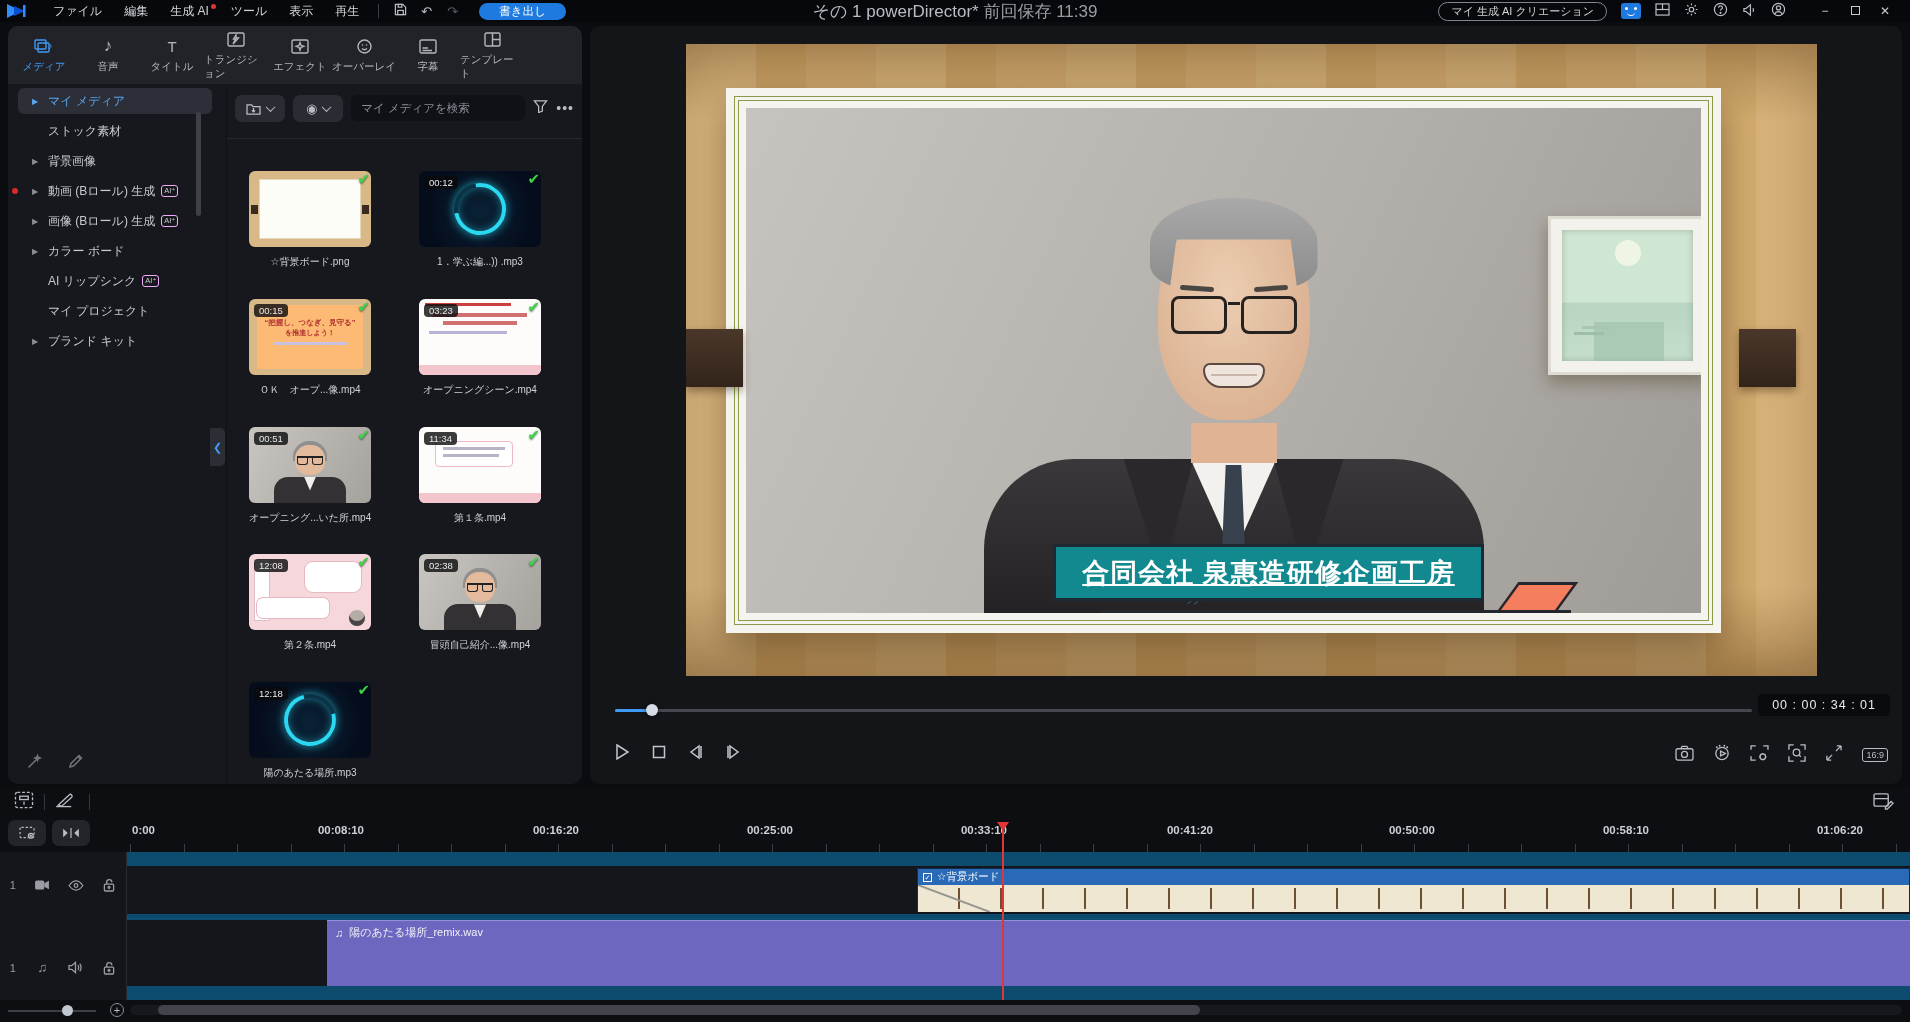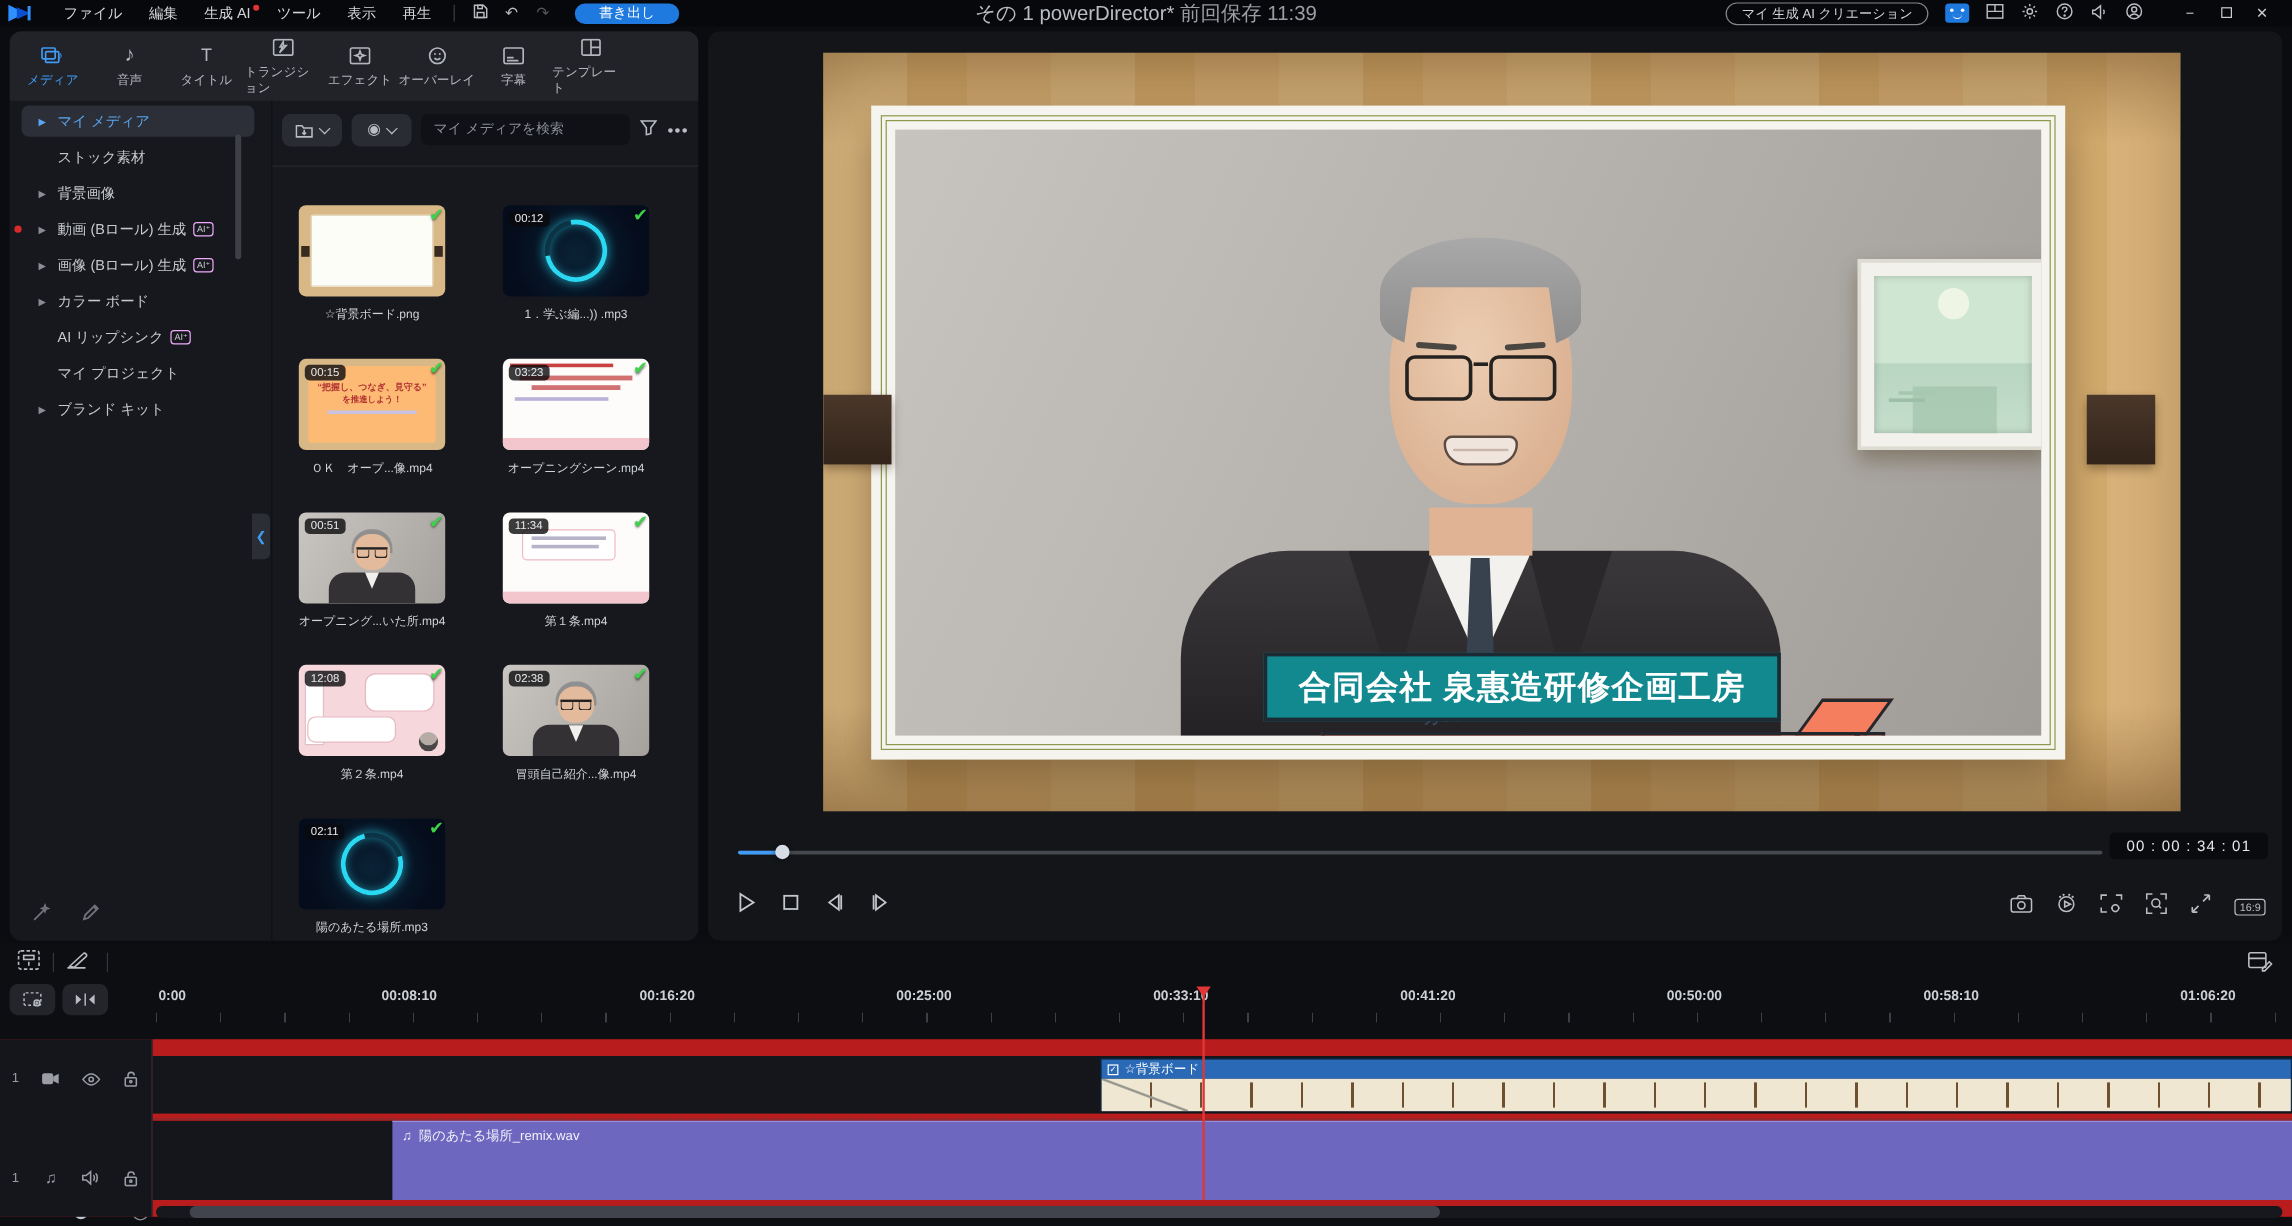--- a/index.html
+++ b/index.html
@@ -172,21 +172,21 @@
   .beach { position:absolute; left:802px; top:108px; width:159px; height:159px; background:#f2f1ec;
     box-shadow:0 8px 16px rgba(60,40,10,.35), inset 0 0 0 3px #dddbd2; padding:14px; }
   .beach .scene { width:100%; height:100%; background:linear-gradient(#cfe6d2 55%, #b9d6c2 56%, #c4decb);
     position:relative; overflow:hidden; box-shadow:inset 0 0 6px rgba(80,90,80,.35); }
   .beach .sun { position:absolute; left:50%; top:10px; width:26px; height:26px; margin-left:-13px;
     background:#eef5e4; border-radius:50%; }
   .beach .palm { position:absolute; left:12px; bottom:26px; width:30px; height:3px; background:#9dbfa7;
     box-shadow:8px -6px 0 #a7c7b0, 40px 10px 0 20px rgba(150,185,160,.5); }
   .banner-teal { position:absolute; left:307px; top:436px; width:431px; height:57px; background:#12898f;
     border:3.5px solid #1c2b33; display:flex; align-items:center; justify-content:center; z-index:5;
-    color:#fff; font-size:27px; font-weight:bold; letter-spacing:1px; }
+    color:#fff; font-size:27px; font-weight:bold; letter-spacing:1px;text-decoration:underline; }
   .coral-fold { position:absolute; left:760px; top:474px; width:60px; height:34px; background:#f57e5e;
     border:3px solid #23272e; transform:skewX(-36deg); z-index:3; }
   .banner-coral { position:absolute; left:355px; top:502px; width:470px; height:51px; background:#f57e5e;
     border:3px solid #23272e; display:flex; align-items:center; z-index:4;
     color:#15181d; font-size:25px; font-weight:bold; padding:0 46px 0 128px; }
   .banner-coral::after { content:""; position:absolute; right:34px; top:-6px; width:3.5px; height:130%;
     background:#23272e; transform:rotate(32deg); }
   .signature { position:absolute; left:50%; bottom:8px; transform:translateX(-46%) rotate(-8deg);
     color:rgba(90,120,185,.4); font-size:22px; letter-spacing:6px; font-style:italic; z-index:2;}
 
@@ -211,21 +211,21 @@
   .tl-right-ic { position:absolute; right:16px; top:6px; }
   .tl-rulerrow { position:absolute; top:32px; left:0; right:0; height:34px; }
   .rbtn { position:absolute; top:2px; width:38px; height:26px; background:#23252b; border-radius:7px;
     display:flex; align-items:center; justify-content:center; }
   .rbtn svg { stroke:#b9bcc2; fill:none; stroke-width:1.3; }
   .ruler { position:absolute; left:130px; right:0; top:0; bottom:0; }
   .rlabel { position:absolute; top:6px; transform:translateX(-50%); font-size:11.5px; font-weight:bold; color:#cdd0d5; }
   .rlabel.first { transform:none; }
   .rticks { position:absolute; left:0; right:0; bottom:0; height:8px;
     background:repeating-linear-gradient(90deg,#3c3f46 0 1px,transparent 1px 53.5px); }
-  .tl-tracks { position:absolute; top:80px; left:0; right:0; height:148px; background:#b91c1c; }
+  .tl-tracks { position:absolute; top:66px; left:0; right:0; height:148px; background:#0c4a6e; }
   .dotline { position:absolute; left:0; right:0; height:0; border-top:1px dotted #44474e; }
   .track-headers { position:absolute; left:0; top:0; bottom:0; width:127px; background:#14161b;
     border-right:1px solid #282b31; z-index:4; }
   .th-row { position:absolute; left:0; right:0; display:flex; align-items:center; gap:0; color:#b9bcc2; }
   .th-row .num { width:26px; text-align:center; font-size:11px; color:#9a9da3; }
   .th-row svg { stroke:#9a9da3; fill:none; stroke-width:1.4; }
   .th-cell { width:34px; display:flex; justify-content:center; }
   .lane1 { position:absolute; left:127px; right:0; top:14px; height:48px; background:#14161b; }
   .lane2 { position:absolute; left:127px; right:0; top:68px; height:66px; background:#14161b; }
   .vclip { position:absolute; left:790px; right:0; top:2px; height:44px; border:1px solid #0c2f55; }
@@ -563,21 +563,21 @@
                   <i></i>
                   <i></i>
                 </div>
               </div>
           </div>
           <div class="mname">冒頭自己紹介...像.mp4</div>
         </div>
 
         <div class="mcell">
           <div class="thumb th-audio">
-            <span class="badge">02:11</span>
+            <span class="badge">12:18</span>
             <span class="check">✔</span>
             <div class="ring" style="transform:rotate(120deg);"></div>
           </div>
           <div class="mname">陽のあたる場所.mp3</div>
         </div>
       </div>
     </div>
   </div>
 
   <div class="preview-panel">

